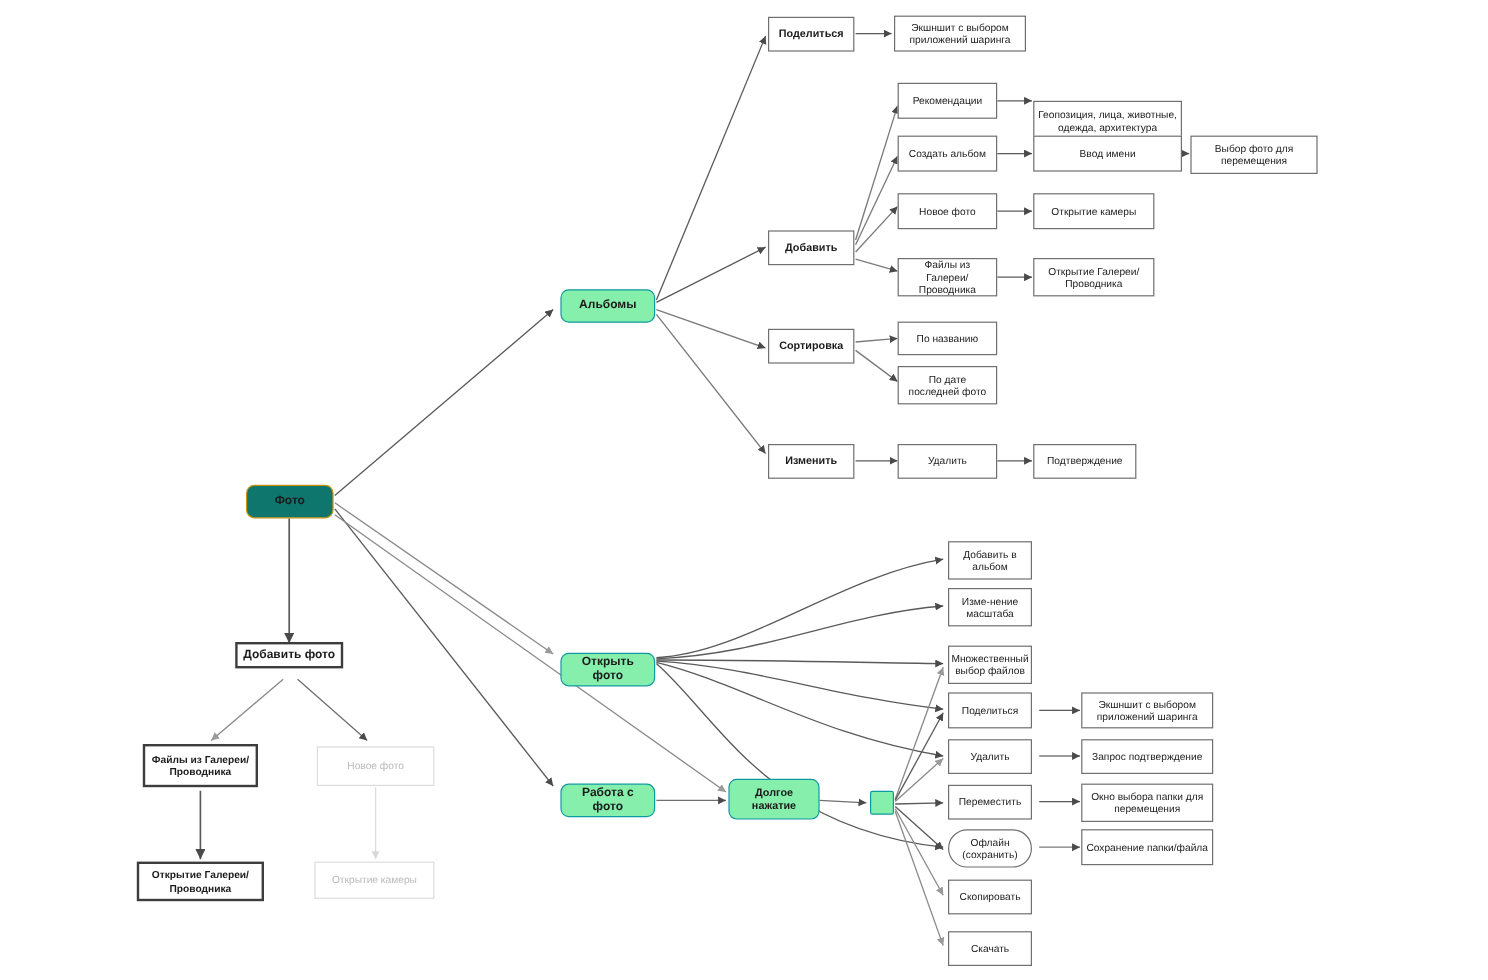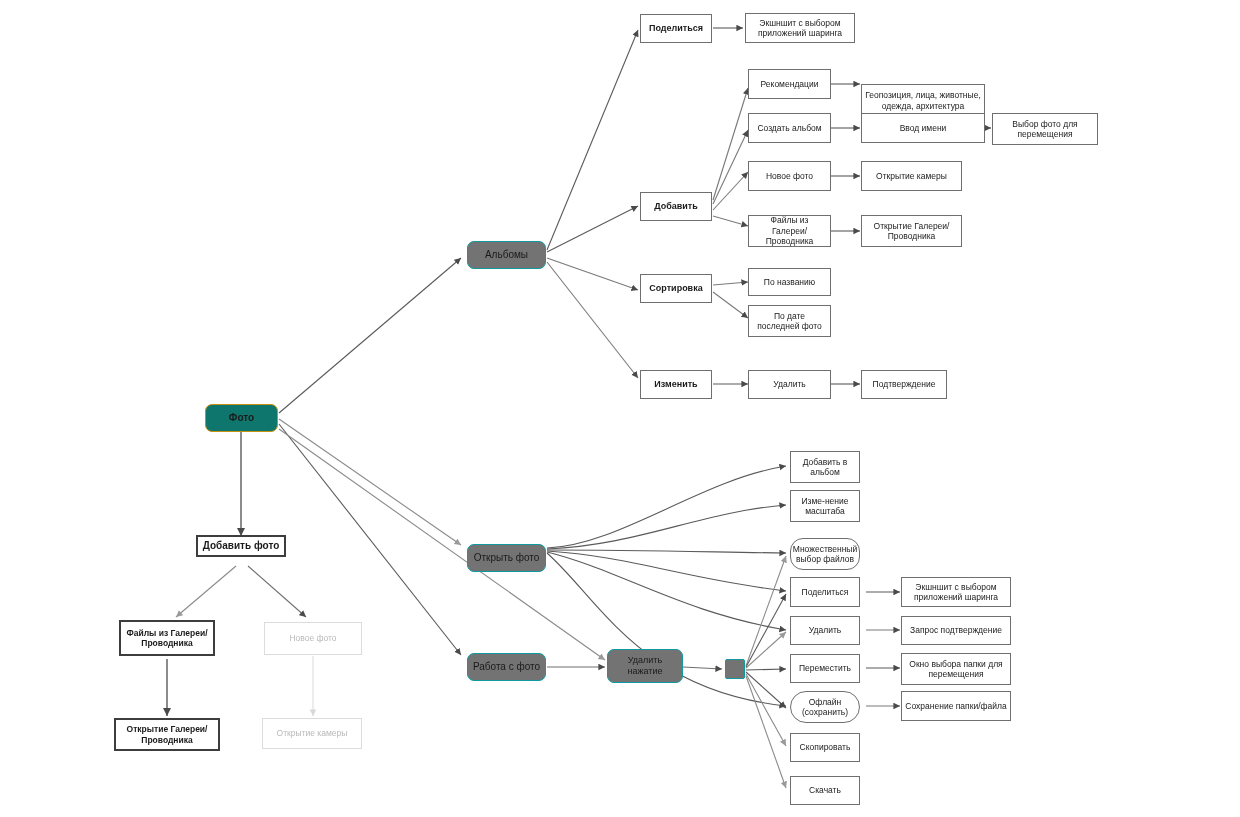--- a/index.html
+++ b/index.html
@@ -38,23 +38,23 @@
     padding: 2px 3px;
     z-index: 3;
   }
   .node.rect {
     border-radius: 0;
   }
   .node.rounded {
     border-radius: 7px;
   }
   .node.teal {
-    background: #737373;
+    background: #86efac;
     border-color: #0f9aa2;
-    font-weight: normal;
+    font-weight: bold;
   }
   .node.amber {
     background: #0f766e;
     border-color: #c79213;
     font-weight: bold;
   }
   .node.bold-border {
     border-width: 2px;
     border-color: #3d3d3d;
     font-weight: bold;
@@ -194,21 +194,21 @@
 
   <div class="node rounded teal fs10" style="left:467px; top:534px; width:79px; height:28px;margin-top:10px;">
     <span>Открыть фото</span>
   </div>
 
   <div class="node rounded teal fs10" style="left:467px; top:653px; width:79px; height:28px;">
     <span>Работа с фото</span>
   </div>
 
   <div class="node rounded teal fs9" style="left:607px; top:649px; width:76px; height:34px;">
-    <span>Удалить нажатие</span>
+    <span>Долгое нажатие</span>
   </div>
 
   <div class="node dot teal" style="left:725px; top:659px; width:20px; height:20px;"></div>
 
   <div class="node rect strong fs9" style="left:640px; top:14px; width:72px; height:29px;">
     <span>Поделиться</span>
   </div>
 
   <div class="node rect strong fs9" style="left:640px; top:192px; width:72px; height:29px;">
     <span>Добавить</span>
@@ -279,21 +279,21 @@
   </div>
 
   <div class="node rect fs85" style="left:790px; top:451px; width:70px; height:32px;">
     <span>Добавить в альбом</span>
   </div>
 
   <div class="node rect fs85" style="left:790px; top:490px; width:70px; height:32px;">
     <span>Изме-нение масштаба</span>
   </div>
 
-  <div class="node rect fs85" style="left:790px; top:538px; width:70px; height:32px;border-radius:13px;">
+  <div class="node rect fs85" style="left:790px; top:538px; width:70px; height:32px;">
     <span>Множественный выбор файлов</span>
   </div>
 
   <div class="node rect fs85" style="left:790px; top:577px; width:70px; height:30px;">
     <span>Поделиться</span>
   </div>
 
   <div class="node rect fs85" style="left:790px; top:616px; width:70px; height:29px;">
     <span>Удалить</span>
   </div>

